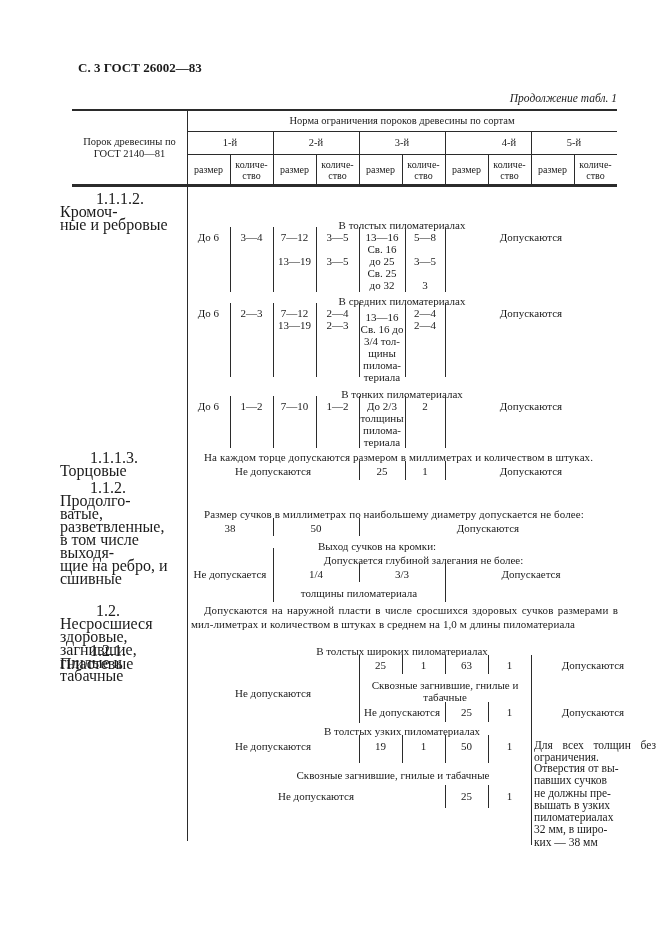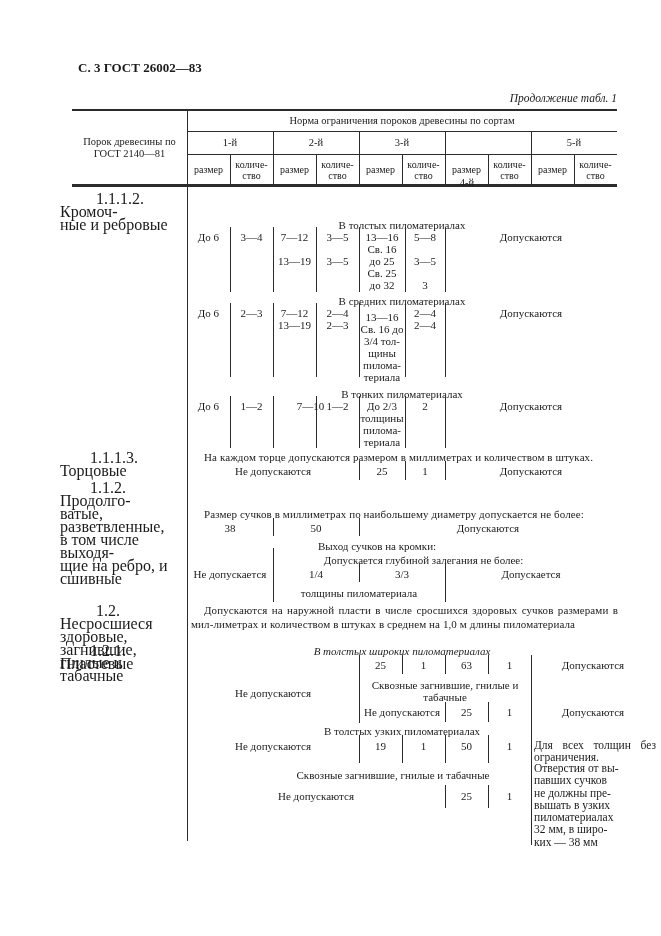--- a/index.html
+++ b/index.html
@@ -40,21 +40,21 @@
   <span class="vl" style="left:316px;top:155px;height:30px;"></span>
   <span class="vl" style="left:402px;top:155px;height:30px;"></span>
   <span class="vl" style="left:488px;top:155px;height:30px;"></span>
   <span class="vl" style="left:574px;top:155px;height:30px;"></span>
 
   <div class="hdr" style="left:73px;top:111px;width:113px;height:73px;">Порок древесины по ГОСТ 2140—81</div>
   <div class="hdr" style="left:188px;top:111px;width:428px;height:20px;">Норма ограничения пороков древесины по сортам</div>
   <div class="hdr" style="left:187px;top:132px;width:86px;height:22px;">1-й</div>
   <div class="hdr" style="left:273px;top:132px;width:86px;height:22px;">2-й</div>
   <div class="hdr" style="left:359px;top:132px;width:86px;height:22px;">3-й</div>
-  <div class="hdr" style="left:424px;top:132px;width:86px;height:22px;margin-top:40px;">4-й</div>
+  <div class="hdr" style="left:466px;top:132px;width:86px;height:22px;">4-й</div>
   <div class="hdr" style="left:531px;top:132px;width:86px;height:22px;">5-й</div>
   <div class="hdr" style="left:187px;top:155px;width:43px;height:30px;font-size:10px;">размер</div>
   <div class="hdr" style="left:230px;top:155px;width:43px;height:30px;font-size:10px;">количе-ство</div>
   <div class="hdr" style="left:273px;top:155px;width:43px;height:30px;font-size:10px;">размер</div>
   <div class="hdr" style="left:316px;top:155px;width:43px;height:30px;font-size:10px;">количе-ство</div>
   <div class="hdr" style="left:359px;top:155px;width:43px;height:30px;font-size:10px;">размер</div>
   <div class="hdr" style="left:402px;top:155px;width:43px;height:30px;font-size:10px;">количе-ство</div>
   <div class="hdr" style="left:445px;top:155px;width:43px;height:30px;font-size:10px;">размер</div>
   <div class="hdr" style="left:488px;top:155px;width:43px;height:30px;font-size:10px;">количе-ство</div>
   <div class="hdr" style="left:531px;top:155px;width:43px;height:30px;font-size:10px;">размер</div>
@@ -115,21 +115,21 @@
 
   <div class="ttl" style="left:187px;top:388px;width:430px;">В тонких пиломатериалах</div>
   <span class="vl" style="left:230px;top:396px;height:52px;"></span>
   <span class="vl" style="left:273px;top:396px;height:52px;"></span>
   <span class="vl" style="left:316px;top:396px;height:52px;"></span>
   <span class="vl" style="left:359px;top:396px;height:52px;"></span>
   <span class="vl" style="left:405px;top:396px;height:52px;"></span>
   <span class="vl" style="left:445px;top:396px;height:52px;"></span>
   <div class="cell" style="left:187px;top:400px;width:43px;">До 6</div>
   <div class="cell" style="left:230px;top:400px;width:43px;">1—2</div>
-  <div class="cell" style="left:273px;top:400px;width:43px;padding-left:16px;">7—10</div>
+  <div class="cell" style="left:273px;top:400px;width:43px;">7—10</div>
   <div class="cell" style="left:316px;top:400px;width:43px;">1—2</div>
   <div class="cell" style="left:359px;top:400px;width:46px;">До 2/3
 толщины
 пилома-
 териала</div>
   <div class="cell" style="left:405px;top:400px;width:40px;">2</div>
   <div class="cell" style="left:445px;top:400px;width:172px;">Допускаются</div>
 
   <div class="lbl" style="left:60px;top:451px;width:126px;text-indent:30px;">1.1.1.3. Торцовые</div>
   <div class="para" style="left:191px;top:451px;width:427px;">На каждом торце допускаются размером в миллиметрах и количеством в штуках.</div>
@@ -162,21 +162,21 @@
   <div class="cell" style="left:359px;top:568px;width:86px;">3/3</div>
   <div class="cell" style="left:445px;top:568px;width:172px;">Допускается</div>
   <div class="ttl" style="left:273px;top:587px;width:172px;">толщины пиломатериала</div>
 
   <div class="lbl" style="left:60px;top:604px;width:127px;text-indent:36px;">1.2. Несросшиеся
 здоровые, загнившие,
 гнилые и табачные</div>
   <div class="para" style="left:191px;top:604px;width:427px;">Допускаются на наружной пласти в числе сросшихся здоровых сучков размерами в мил-лиметрах и количеством в штуках в среднем на 1,0 м длины пиломатериала</div>
 
   <div class="lbl" style="left:60px;top:644px;width:127px;text-indent:30px;">1.2.1. Пластевые</div>
-  <div class="ttl" style="left:187px;top:645px;width:430px;font-style:italic;">В толстых широких пиломатериалах</div>
+  <div class="ttl" style="left:187px;top:645px;width:430px;">В толстых широких пиломатериалах</div>
 
   <span class="vl" style="left:359px;top:655px;height:68px;"></span>
   <span class="vl" style="left:402px;top:655px;height:19px;"></span>
   <span class="vl" style="left:445px;top:655px;height:19px;"></span>
   <span class="vl" style="left:488px;top:655px;height:19px;"></span>
   <span class="vl" style="left:531px;top:655px;height:190px;"></span>
   <div class="cell" style="left:359px;top:659px;width:43px;">25</div>
   <div class="cell" style="left:402px;top:659px;width:43px;">1</div>
   <div class="cell" style="left:445px;top:659px;width:43px;">63</div>
   <div class="cell" style="left:488px;top:659px;width:43px;">1</div>

